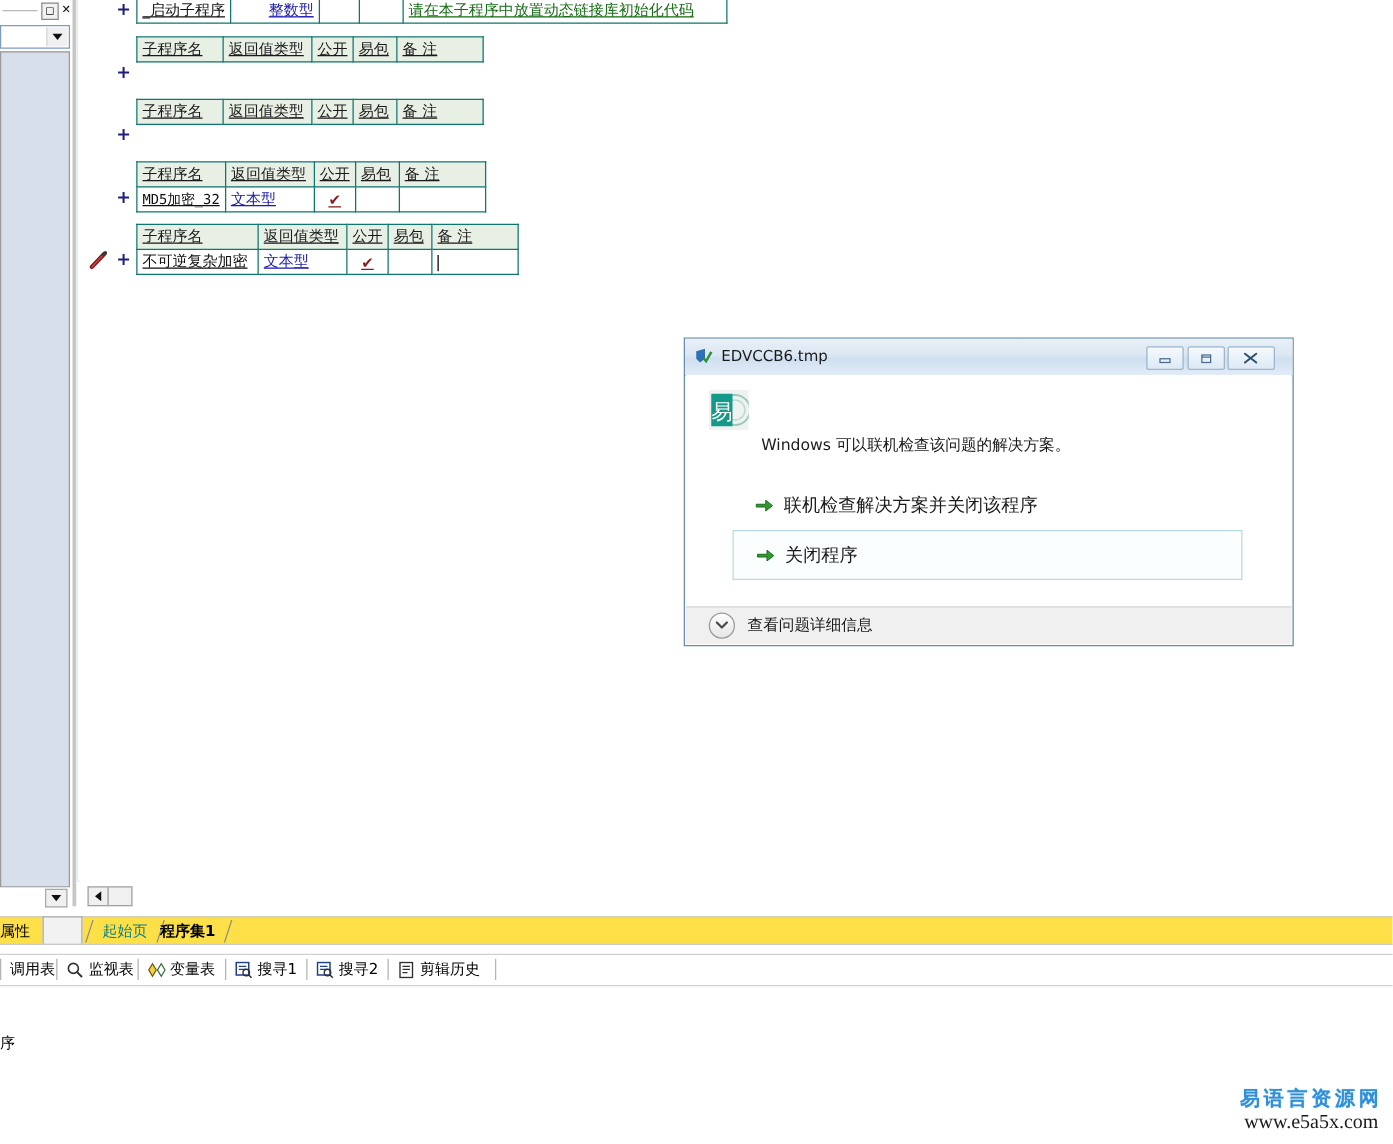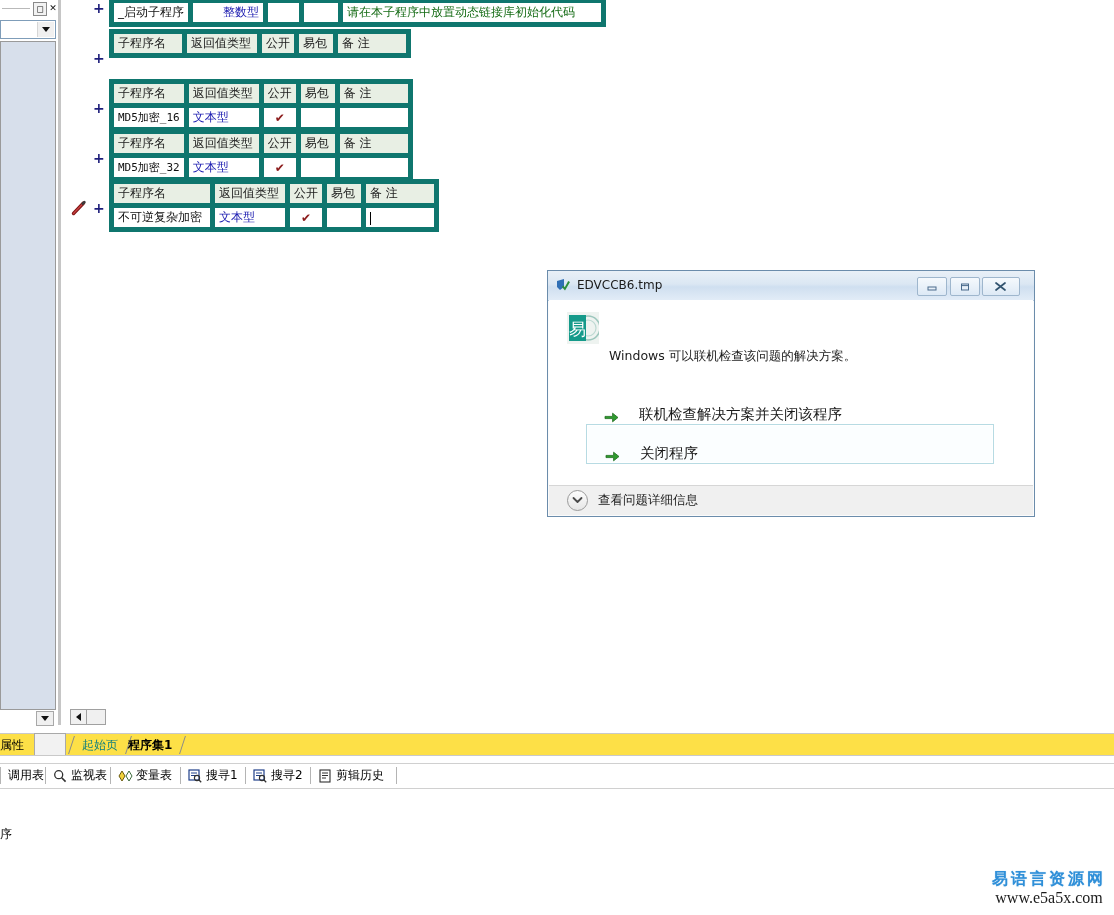--- a/index.html
+++ b/index.html
@@ -36,22 +36,22 @@
   #editor{left:62px;top:0;width:1052px;height:705px;background:#ffffff;}
   #editor-left-rule{left:62px;top:0;width:2px;height:705px;background:#9a9a9a;}
 
   .plus{position:absolute;font-size:14px;line-height:1;color:#1c1c7a;font-weight:bold;
         font-family:"DejaVu Sans","Liberation Sans",sans-serif;}
   .pencil{position:absolute;width:16px;height:16px;}
 
   
   .etab{position:absolute;border-collapse:collapse;background:#ffffff;
         font-size:12px;}
-  .etab td{border:5px solid #0f766e;height:19px;padding:0 4px;white-space:nowrap;
-           font-family:"DejaVu Sans","Liberation Sans",sans-serif;vertical-align:middle;}
+  .etab td{border:1px solid #0f766e;height:19px;padding:0 4px;white-space:nowrap;
+           font-family:"DejaVu Sans","Liberation Sans",sans-serif;vertical-align:middle;text-decoration:underline;}
   .etab tr.hdr td{background:#e8efe4;color:#1a1a1a;}
   .etab td.name{color:#101010;font-family:"DejaVu Sans Mono","Liberation Mono",monospace;font-size:11px;}
   .etab td.namecjk{color:#101010;}
   .etab td.type{color:#1b1bb0;}
   .etab td.chk{text-align:center;color:#8b1a1a;font-weight:bold;}
   .etab td.note{color:#000;}
   .etab td.greennote{color:#156b15;}
   .caret{display:inline-block;width:1px;height:13px;background:#000;vertical-align:middle;}
 
   
@@ -88,21 +88,21 @@
   #dlg-title{position:absolute;left:29px;top:7px;font-size:12px;color:#1a1a1a;}
   .dbtn{position:absolute;top:6px;width:28px;height:17px;border:1px solid #9eb6cd;border-radius:2px;
         background:linear-gradient(180deg,#f5f9fd,#dde9f5);display:flex;align-items:center;justify-content:center;}
   #dbtn-min{right:87px;}
   #dbtn-max{right:54px;}
   #dbtn-close{right:14px;width:36px;}
   #dlg-body{position:absolute;left:1px;top:29px;width:484px;height:185px;background:#ffffff;}
   #dlg-appicon{position:absolute;left:18px;top:12px;width:32px;height:32px;}
   #dlg-head{position:absolute;left:60px;top:12px;font-size:17px;color:#1f4e8c;}
   #dlg-sub{position:absolute;left:60px;top:48px;font-size:12.5px;color:#1a1a1a;}
-  .dlg-opt{position:absolute;left:37px;width:408px;height:40px;display:flex;align-items:flex-end;gap:20px;
+  .dlg-opt{position:absolute;left:37px;width:408px;height:40px;display:flex;align-items:center;gap:8px;
           padding-left:18px;box-sizing:border-box;font-size:14.5px;color:#1a1a1a;}
   #dlg-opt1{top:84px;}
   #dlg-opt2{top:124px;border:1px solid #b7dbe3;background:#fbfeff;box-shadow:0 0 0 1px #ffffff inset;}
   .garrow{width:15px;height:13px;flex:0 0 15px;}
   #dlg-foot{position:absolute;left:1px;top:214px;width:484px;height:29px;
       background:#f0f0f0;border-top:1px solid #d6d6d6;display:flex;align-items:center;gap:10px;padding-left:18px;box-sizing:border-box;}
   #dlg-foot .chev{width:19px;height:19px;border-radius:50%;border:1px solid #9a9a9a;
       background:linear-gradient(180deg,#fdfdfd,#e6e6e6);display:flex;align-items:center;justify-content:center;}
   #dlg-foot .ftext{font-size:12.5px;color:#1a1a1a;}
 
@@ -171,27 +171,20 @@
   <span class="plus" style="left:31px;top:101px;">+</span>
   <table class="etab" style="left:47px;top:79px;">
     <tbody>
         <tr class="hdr">
       <td style="width:60px;">子程序名</td>
       <td style="width:62px;">返回值类型</td>
       <td style="width:23px;">公开</td>
       <td style="width:26px;">易包</td>
       <td style="width:60px;">备 注</td>
     </tr>
-    <tr>
-      <td class="name">MD5加密_16</td>
-      <td class="type">文本型</td>
-      <td class="chk">✔</td>
-      <td class="chk"></td>
-      <td class="note"></td>
-    </tr>
   </tbody>
     </table>
 
   <span class="plus" style="left:31px;top:151px;">+</span>
   <table class="etab" style="left:47px;top:129px;">
     <tbody>
         <tr class="hdr">
       <td style="width:60px;">子程序名</td>
       <td style="width:62px;">返回值类型</td>
       <td style="width:23px;">公开</td>

